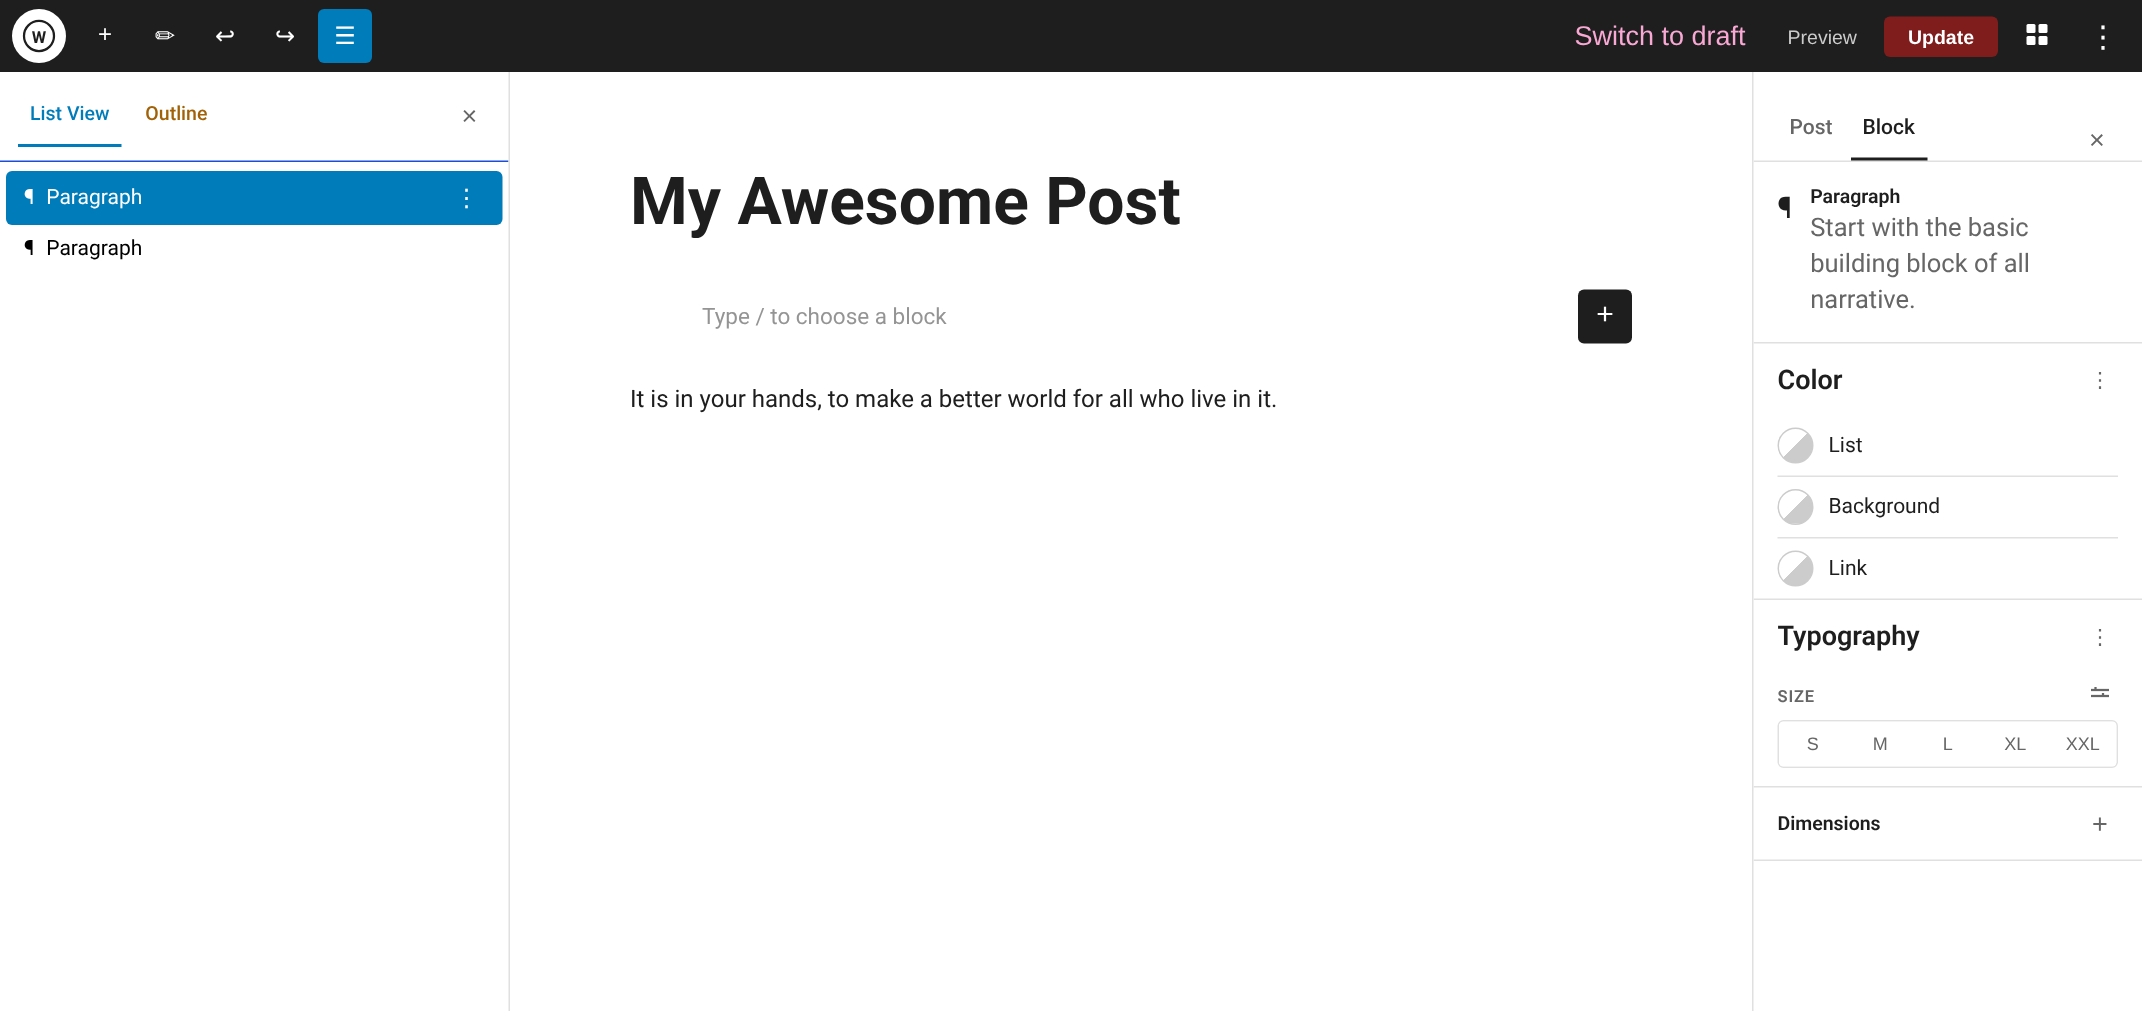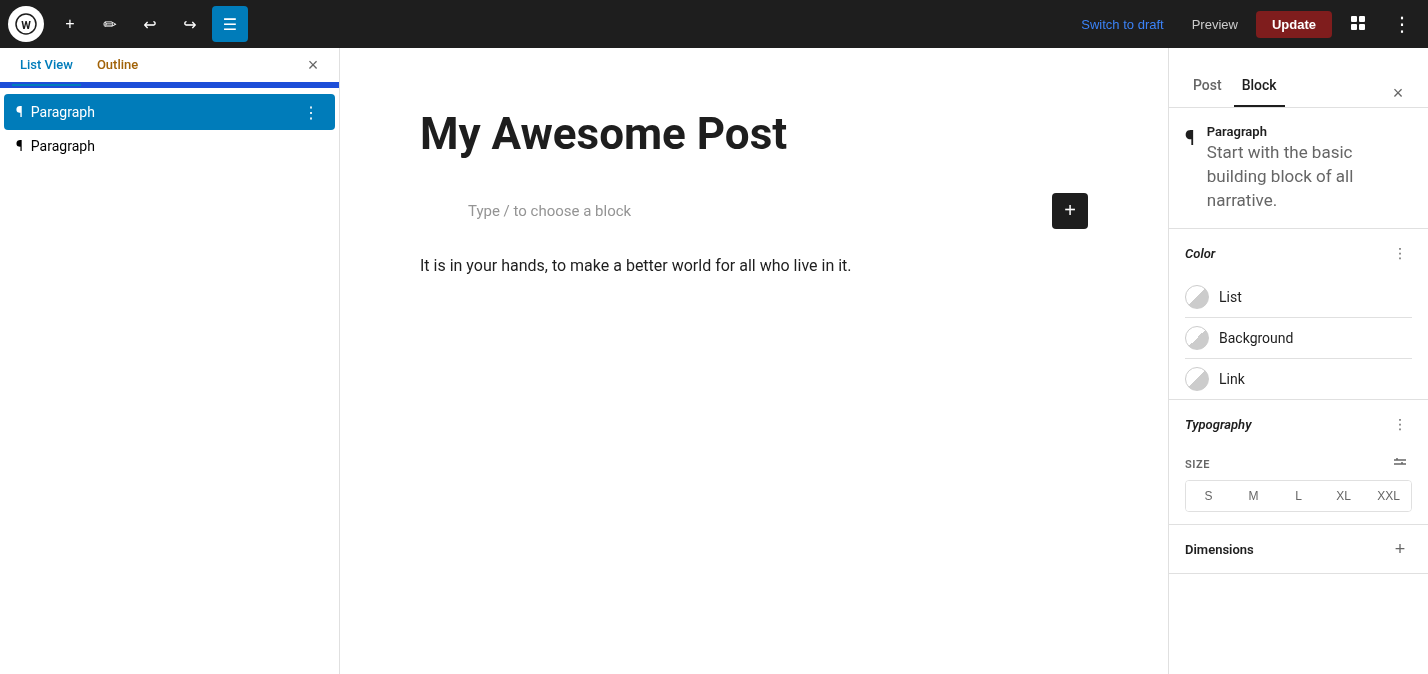--- a/index.html
+++ b/index.html
@@ -17,22 +17,22 @@
       display: flex; align-items: center; justify-content: center; margin-right: 4px;
     }
     .wp-logo svg { width: 24px; height: 24px; }
     .toolbar-btn {
       width: 36px; height: 36px; border: none; background: transparent;
       color: #fff; border-radius: 4px; cursor: pointer;
       display: flex; align-items: center; justify-content: center; font-size: 16px;
     }
     .toolbar-btn.active { background: #007cba; }
     .btn-switch-draft {
-      background: transparent; border: none; color: #3b82f6;
-      font-size: 13px; cursor: pointer; padding: 6px 10px; border-radius: 4px;
+      background: transparent; border: none; color: #f9a8d4;
+      font-size: 18px; cursor: pointer; padding: 6px 10px; border-radius: 4px;
     }
     .btn-preview {
       background: transparent; border: none; color: #ccc;
       font-size: 13px; cursor: pointer; padding: 6px 10px; border-radius: 4px;
     }
     .btn-update {
       background: #7f1d1d; border: none; color: #fff;
       font-size: 13px; font-weight: 600; cursor: pointer; padding: 6px 16px; border-radius: 4px;
     }
     .btn-settings {
@@ -48,22 +48,22 @@
 
     
     .main-layout { display: flex; flex: 1; overflow: hidden; }
 
     
     .left-panel {
       width: 340px; flex-shrink: 0; border-right: 1px solid #e0e0e0;
       display: flex; flex-direction: column; overflow: hidden;
     }
     .panel-tabs {
-      display: flex; align-items: center; border-bottom: 6px solid #1d4ed8;
-      padding: 0 12px; height: 40px;
+      display: flex; align-items: center; border-bottom: 1px solid #1d4ed8;
+      padding: 0 12px; height: 60px;
     }
     .panel-tab {
       font-size: 13px; font-weight: 500; color: #a16207; padding: 12px 8px;
       cursor: pointer; border-bottom: 2px solid transparent; margin-right: 8px;
     }
     .panel-tab.active { border-bottom: 2px solid #007cba; color: #007cba; }
     .panel-close {
       margin-left: auto; width: 28px; height: 28px; border: none;
       background: transparent; cursor: pointer; font-size: 18px; color: #666;
       display: flex; align-items: center; justify-content: center;
@@ -129,21 +129,21 @@
     .block-info-icon { font-size: 20px; color: #1e1e1e; margin-top: 2px; }
     .block-info-title { font-size: 13px; font-weight: 600; color: #1e1e1e; }
     .block-info-desc { font-size: 17px; color: #666; margin-top: 2px; line-height: 1.4; }
 
     
     .section { border-bottom: 1px solid #e0e0e0; }
     .section-header {
       display: flex; align-items: center; padding: 12px 16px;
       cursor: pointer;
     }
-    .section-title { font-size: 13px; font-weight: 600; color: #1e1e1e; flex: 1; font-style: italic; }
+    .section-title { font-size: 18px; font-weight: 600; color: #1e1e1e; flex: 1; }
     .section-menu-btn {
       width: 24px; height: 24px; border: none; background: transparent;
       cursor: pointer; font-size: 14px; color: #666;
       display: flex; align-items: center; justify-content: center;
     }
 
     
     .color-option {
       display: flex; align-items: center; gap: 10px; padding: 8px 16px;
       cursor: pointer;

